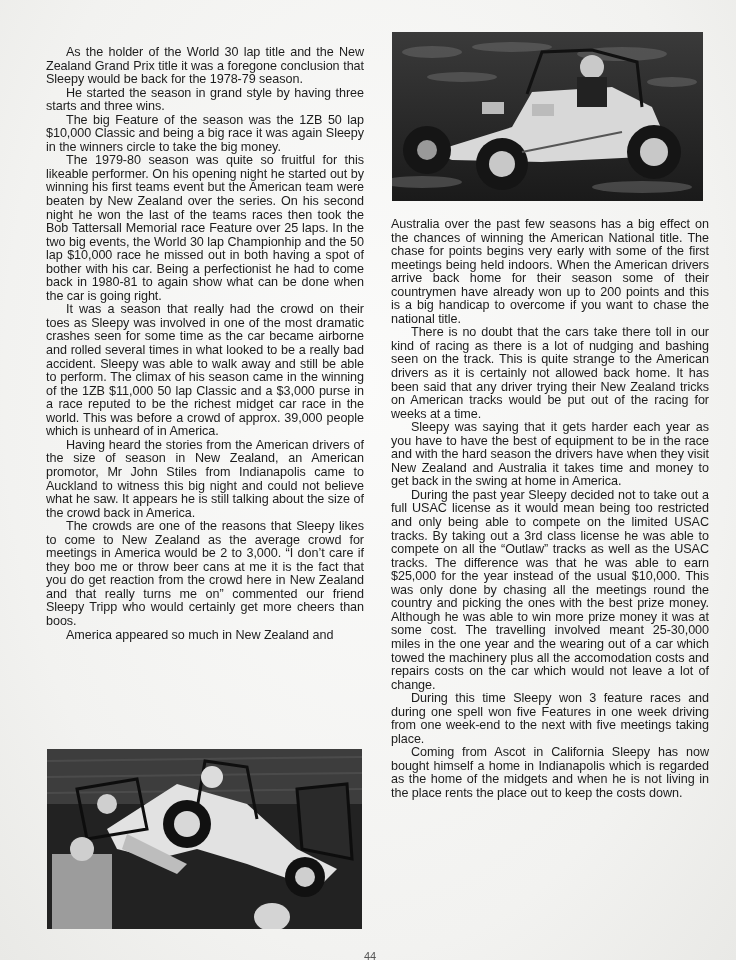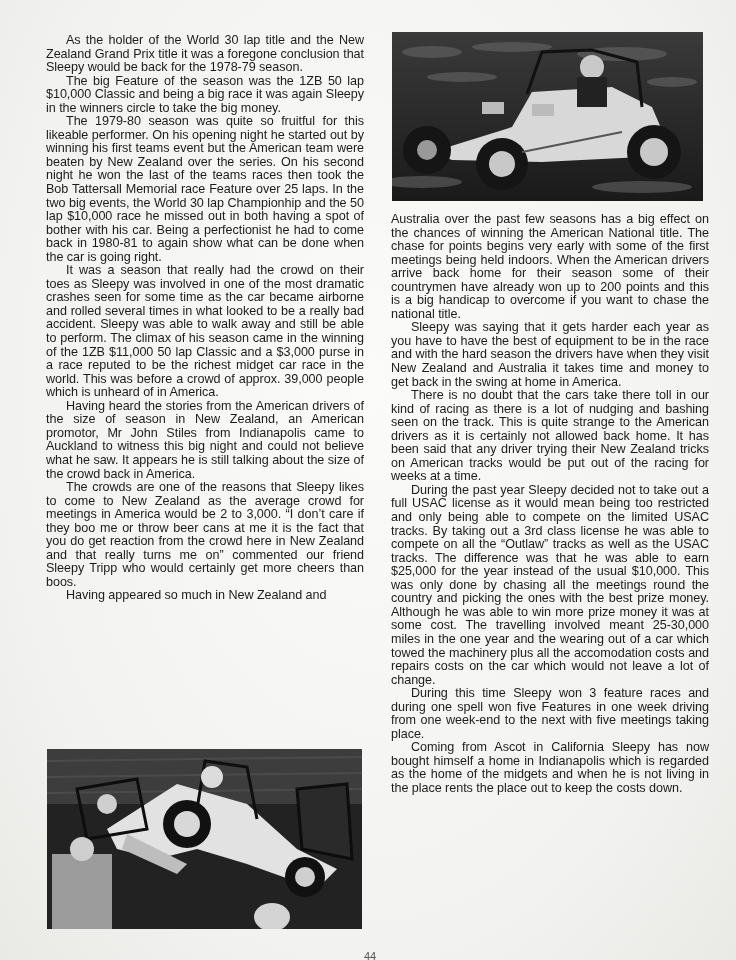--- a/index.html
+++ b/index.html
@@ -14,29 +14,30 @@
       position: absolute; inset: 0;
       background: radial-gradient(ellipse at 50% 40%, #fbfbfa 0%, #f2f2f0 70%, #e9e9e6 100%);
     }
     .col {
       position: absolute;
       width: 318px;
       font-size: 12.6px;
       line-height: 13.55px;
       text-align: justify;
       letter-spacing: -0.05px;
+      margin-top: 12px;
     }
     .col p {
       margin: 0;
       text-indent: 20px;
       text-align-last: left;
     }
     .col p.first { text-indent: 20px; }
     #col-left { left: 46px; top: 34px; }
-    #col-right { left: 391px; top: 213px; }
+    #col-right { left: 391px; top: 206px; }
 
     .photo {
       position: absolute;
       background: #1e1e1e;
       overflow: hidden;
     }
     #photo-top { left: 392px; top: 32px; width: 311px; height: 169px; }
     #photo-bottom { left: 47px; top: 749px; width: 315px; height: 180px; }
     .photo svg { display: block; width: 100%; height: 100%; }
 
@@ -46,26 +47,27 @@
       font-size: 11px; color: #555;
     }
   </style>
 </head>
 <body>
 
 <div class="page-shade"></div>
 
 <div id="col-left" class="col">
   <p>As the holder of the World 30 lap title and the New Zealand Grand Prix title it was a foregone conclusion that Sleepy would be back for the 1978-79 season.</p>
+  <p>He started the season in grand style by having three starts and three wins.</p>
   <p>The big Feature of the season was the 1ZB 50 lap $10,000 Classic and being a big race it was again Sleepy in the winners circle to take the big money.</p>
   <p>The 1979-80 season was quite so fruitful for this likeable performer. On his opening night he started out by winning his first teams event but the American team were beaten by New Zealand over the series. On his second night he won the last of the teams races then took the Bob Tattersall Memorial race Feature over 25 laps. In the two big events, the World 30 lap Championhip and the 50 lap $10,000 race he missed out in both having a spot of bother with his car. Being a perfectionist he had to come back in 1980-81 to again show what can be done when the car is going right.</p>
   <p>It was a season that really had the crowd on their toes as Sleepy was involved in one of the most dramatic crashes seen for some time as the car became airborne and rolled several times in what looked to be a really bad accident. Sleepy was able to walk away and still be able to perform. The climax of his season came in the winning of the 1ZB $11,000 50 lap Classic and a $3,000 purse in a race reputed to be the richest midget car race in the world. This was before a crowd of approx. 39,000 people which is unheard of in America.</p>
   <p>Having heard the stories from the American drivers of the size of season in New Zealand, an American promotor, Mr John Stiles from Indianapolis came to Auckland to witness this big night and could not believe what he saw. It appears he is still talking about the size of the crowd back in America.</p>
   <p>The crowds are one of the reasons that Sleepy likes to come to New Zealand as the average crowd for meetings in America would be 2 to 3,000. “I don’t care if they boo me or throw beer cans at me it is the fact that you do get reaction from the crowd here in New Zealand and that really turns me on” commented our friend Sleepy Tripp who would certainly get more cheers than boos.</p>
-  <p>Having appeared so much in New Zealand and</p>
+  <p>America appeared so much in New Zealand and</p>
 </div>
 
 <div id="photo-top" class="photo">
   <svg viewBox="0 0 311 169" preserveAspectRatio="none">
     <defs>
       <linearGradient id="bgt" x1="0" y1="0" x2="0" y2="1">
         <stop offset="0" stop-color="#3a3a3a"></stop>
         <stop offset="0.5" stop-color="#2a2a2a"></stop>
         <stop offset="1" stop-color="#1a1a1a"></stop>
       </linearGradient>
@@ -93,22 +95,22 @@
     <circle cx="110" cy="132" r="26" fill="#151515"></circle>
       <circle cx="110" cy="132" r="13" fill="#c8c8c8"></circle>
     <circle cx="262" cy="120" r="27" fill="#151515"></circle>
       <circle cx="262" cy="120" r="14" fill="#c8c8c8"></circle>
     <line x1="130" y1="120" x2="230" y2="100" stroke="#555" stroke-width="2"></line>
   </svg>
 </div>
 
 <div id="col-right" class="col">
   <p class="first" style="text-indent:0">Australia over the past few seasons has a big effect on the chances of winning the American National title. The chase for points begins very early with some of the first meetings being held indoors. When the American drivers arrive back home for their season some of their countrymen have already won up to 200 points and this is a big handicap to overcome if you want to chase the national title.</p>
+  <p>There is no doubt that the cars take there toll in our kind of racing as there is a lot of nudging and bashing seen on the track. This is quite strange to the American drivers as it is certainly not allowed back home. It has been said that any driver trying their New Zealand tricks on American tracks would be put out of the racing for weeks at a time.</p>
   <p>Sleepy was saying that it gets harder each year as you have to have the best of equipment to be in the race and with the hard season the drivers have when they visit New Zealand and Australia it takes time and money to get back in the swing at home in America.</p>
-  <p>There is no doubt that the cars take there toll in our kind of racing as there is a lot of nudging and bashing seen on the track. This is quite strange to the American drivers as it is certainly not allowed back home. It has been said that any driver trying their New Zealand tricks on American tracks would be put out of the racing for weeks at a time.</p>
   <p>During the past year Sleepy decided not to take out a full USAC license as it would mean being too restricted and only being able to compete on the limited USAC tracks. By taking out a 3rd class license he was able to compete on all the “Outlaw” tracks as well as the USAC tracks. The difference was that he was able to earn $25,000 for the year instead of the usual $10,000. This was only done by chasing all the meetings round the country and picking the ones with the best prize money. Although he was able to win more prize money it was at some cost. The travelling involved meant 25-30,000 miles in the one year and the wearing out of a car which towed the machinery plus all the accomodation costs and repairs costs on the car which would not leave a lot of change.</p>
   <p>During this time Sleepy won 3 feature races and during one spell won five Features in one week driving from one week-end to the next with five meetings taking place.</p>
   <p>Coming from Ascot in California Sleepy has now bought himself a home in Indianapolis which is regarded as the home of the midgets and when he is not living in the place rents the place out to keep the costs down.</p>
 </div>
 
 <div id="photo-bottom" class="photo">
   <svg viewBox="0 0 315 180" preserveAspectRatio="none">
     <rect width="315" height="180" fill="#222"></rect>
     <rect x="0" y="0" width="315" height="55" fill="#3d3d3d"></rect>
     <g stroke="#555" stroke-width="2" opacity="0.6">

